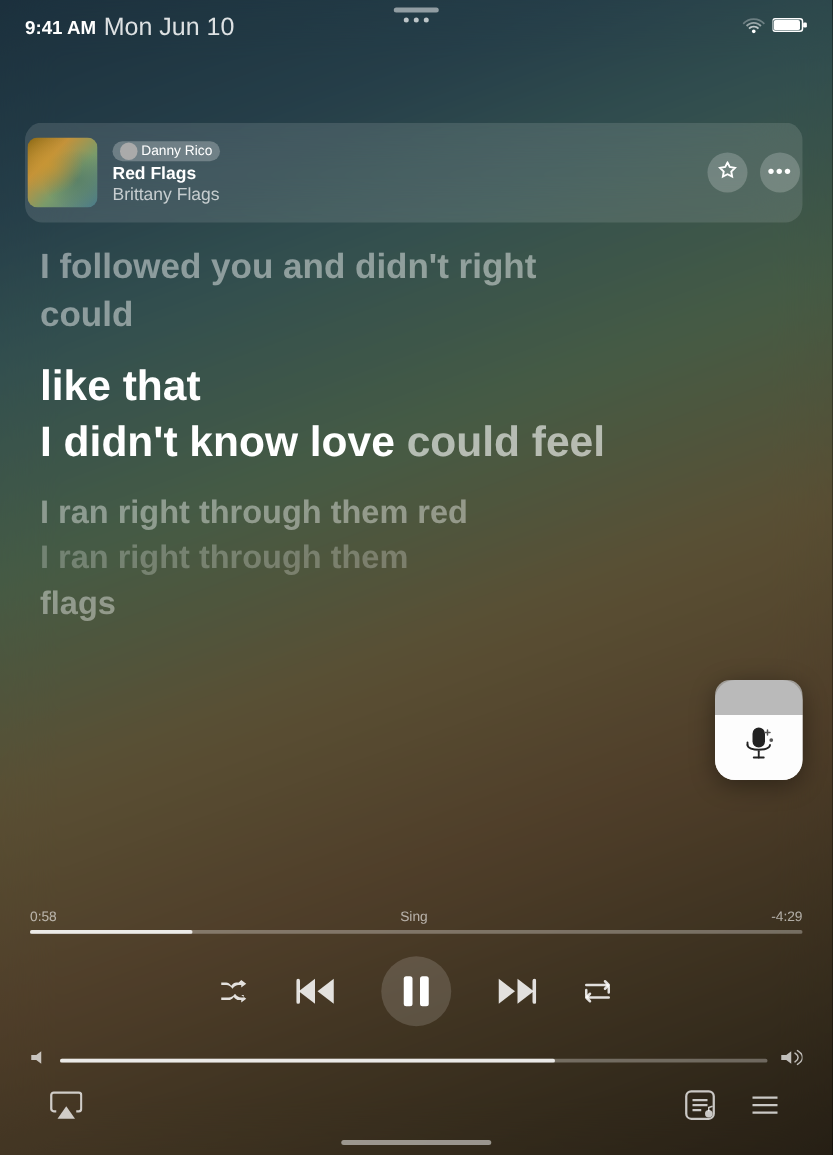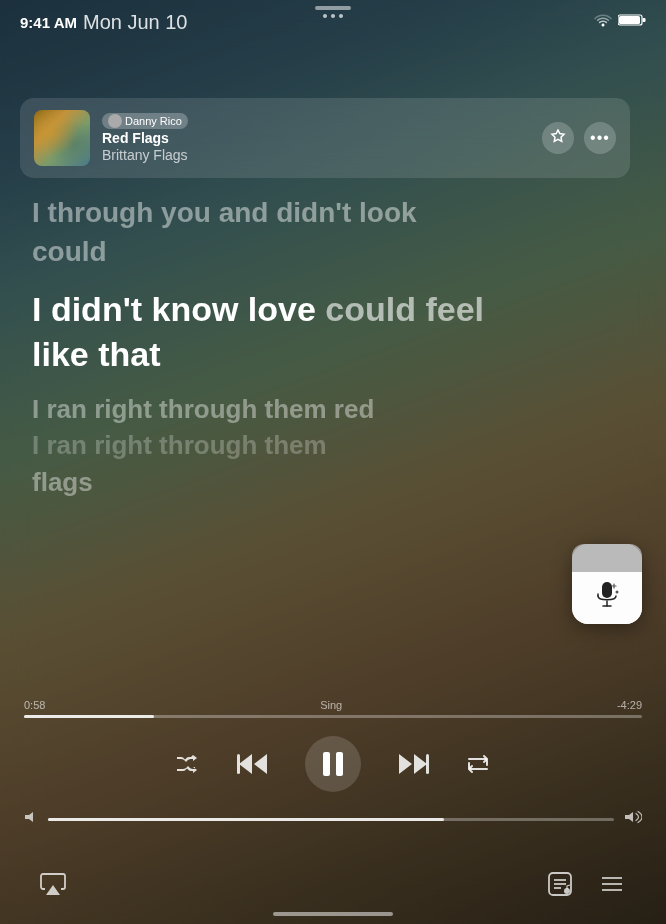--- a/index.html
+++ b/index.html
@@ -94,25 +94,25 @@
       width: 4px;
       height: 4px;
       background: rgba(255,255,255,0.7);
       border-radius: 50%;
     }
 
     #now-playing-card {
       position: absolute;
       top: 98px;
       left: 20px;
-      right: 36px;
+      right: 24px;
       background: rgba(255,255,255,0.12);
       backdrop-filter: blur(20px);
       border-radius: 14px;
-      padding: 12px 14px;
+      padding: 12px 2px;
       display: flex;
       align-items: center;
       z-index: 10;
     }
 
     #album-art {
       width: 56px;
       height: 56px;
       border-radius: 8px;
       background: linear-gradient(135deg, #8B6914 0%, #C4923A 30%, #7A9B6A 60%, #4A7A8A 100%);
@@ -283,21 +283,21 @@
       border-radius: 0 0 16px 16px;
     }
 
     #mic-icon-container {
       font-size: 28px;
       position: relative;
     }
 
     #controls-section {
       position: absolute;
-      bottom: 96px;
+      bottom: 66px;
       left: 0;
       right: 0;
       z-index: 10;
       padding: 0 20px;
     }
 
     #progress-bar-container {
       padding: 0 4px;
       margin-bottom: 6px;
     }
@@ -493,32 +493,32 @@
       </span>
     </div>
     <div class="card-action-btn">
       <span style="font-size:16px;letter-spacing:1px;color:#fff;">•••</span>
     </div>
   </div>
 </div>
 
 <div id="lyrics-section">
   <div class="lyric-line lyric-prev">
-    <span>I through you and didn't look</span>
+    <span>I followed you and didn't right</span>
   </div>
   <div class="lyric-line lyric-prev">
     <span>could</span>
   </div>
 
   <div class="lyric-current-container">
     <div class="lyric-line lyric-current">
+      <span class="word-highlight">like that</span>
+    </div>
+    <div class="lyric-line lyric-current">
       <span class="word-highlight">I didn't know love</span><span class="word-dim"> could feel</span>
-    </div>
-    <div class="lyric-line lyric-current">
-      <span class="word-highlight">like that</span>
     </div>
   </div>
 
   <div class="lyric-line lyric-next">
     <span>I ran right through them red</span>
   </div>
   <div class="lyric-line lyric-far">
     <span>I ran right through them</span>
   </div>
   <div class="lyric-line lyric-next">

